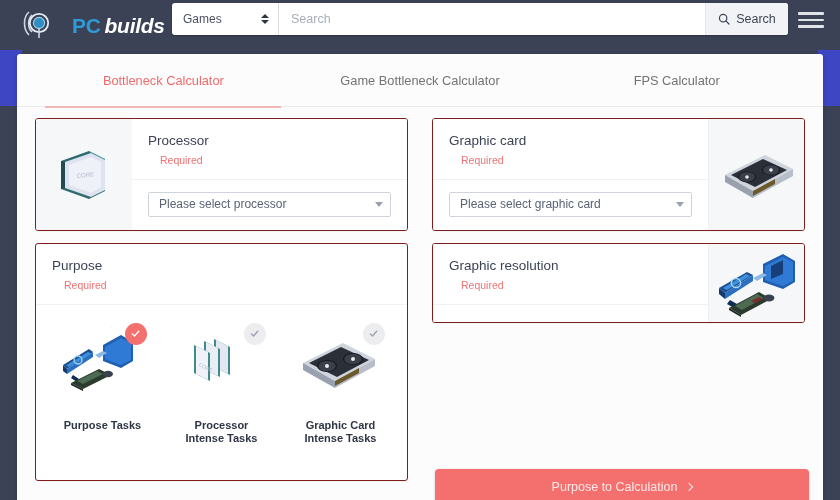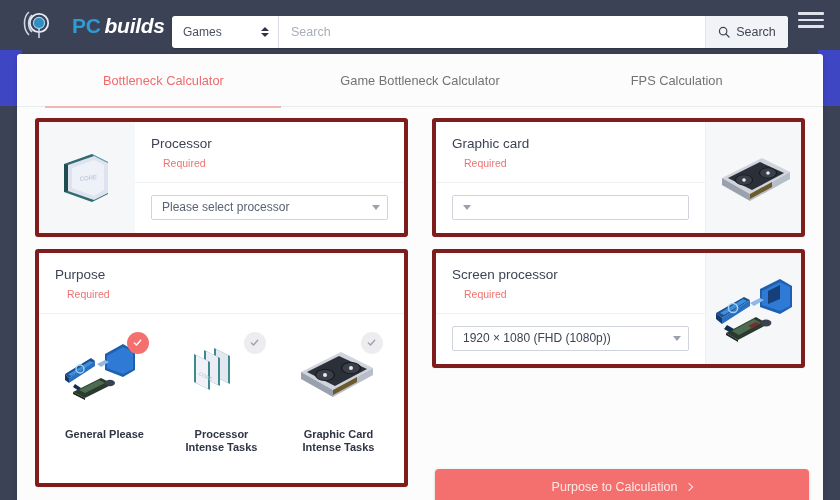--- a/index.html
+++ b/index.html
@@ -39,21 +39,20 @@
   .brand-pc { color: #2f9bd6; }
   .brand-builds { color: #ffffff; font-style: italic; font-weight: 600; margin-left: 4px; }
 
   .searchbar {
     position: absolute; left: 172px; top: 3px;
     width: 616px; height: 32px;
     background: #ffffff;
     border-radius: 3px;
     display: flex; align-items: stretch;
     box-shadow: 0 1px 2px rgba(0,0,0,.25);
-    margin-top: 13px;
   }
   .cat-select {
     width: 107px; flex: 0 0 107px;
     display: flex; align-items: center; justify-content: space-between;
     padding: 0 9px 0 11px;
     border-right: 1px solid #d8dce3;
     font-size: 12px; color: #4a5160;
     cursor: pointer;
   }
   .spin-arrows { display: flex; flex-direction: column; align-items: center; gap: 2px; }
@@ -141,21 +140,21 @@
   .grid {
     padding: 11px 18px 0 18px;
     display: grid;
     grid-template-columns: 1fr 1fr;
     column-gap: 24px;
     row-gap: 12px;
   }
 
   .card {
     background: #ffffff;
-    border: 4px solid #7f1d1d;
+    border: 1px solid #7f1d1d;
     border-radius: 3px;
     display: flex;
     overflow: hidden;
     box-shadow: 0 1px 1px rgba(20,25,40,.03);
   }
   .card-img {
     flex: 0 0 96px; width: 96px;
     background: #f6f7f9;
     display: flex; align-items: center; justify-content: center;
   }
@@ -301,21 +300,21 @@
   <div class="panel">
 
     <div class="tabs">
       <div class="tab active">
         <span>Bottleneck Calculator</span>
       </div>
       <div class="tab">
         <span>Game Bottleneck Calculator</span>
       </div>
       <div class="tab">
-        <span>FPS Calculation</span>
+        <span>FPS Calculator</span>
       </div>
     </div>
 
     <div class="grid">
 
       <div class="card">
         <div class="card-img">
           <svg width="74" height="74" viewBox="0 0 74 74">
             <g transform="translate(8,10)">
               <path d="M6 14 L34 4 L50 12 L50 44 L34 52 L6 42 Z" fill="#2f6b70"></path>
@@ -359,20 +358,21 @@
             </g>
           </svg>
         </div>
         <div class="card-body left">
           <div class="card-head">
             <div class="card-title">Graphic card</div>
             <div class="card-req">Required</div>
           </div>
           <div class="card-foot">
             <div class="sel">
+              <span class="ph">Please select graphic card</span>
               <span class="caret"></span>
             </div>
           </div>
         </div>
       </div>
 
       <div class="card card-purpose">
         <div class="purpose-head">
           <div class="card-title">Purpose</div>
           <div class="card-req">Required</div>
@@ -398,21 +398,21 @@
                   <path d="M18 50 L38 40 L44 43 L24 53 Z" fill="#4d6b52"></path>
                   <ellipse cx="49" cy="43" rx="5" ry="3.2" fill="#3a424f"></ellipse>
                 </g>
               </svg>
               <span class="badge on">
                 <svg viewBox="0 0 12 12">
                   <polyline points="2.5,6.4 4.9,8.8 9.5,3.6" fill="none" stroke="#ffffff" stroke-width="1.5" stroke-linecap="round" stroke-linejoin="round"></polyline>
                 </svg>
               </span>
             </div>
-            <div class="opt-label">General Please</div>
+            <div class="opt-label">Purpose Tasks</div>
           </div>
 
           <div class="opt">
             <div class="opt-art">
               <svg viewBox="0 0 92 68">
                 <g transform="translate(16,6)">
                   <path d="M22 6 L38 14 L38 42 L22 34 Z" fill="#3f8a8f"></path>
                   <path d="M24 7 L36 13 L36 41 L24 35 Z" fill="#e3e7f0"></path>
                   <path d="M12 8 L28 16 L28 44 L12 36 Z" fill="#3f8a8f"></path>
                   <path d="M14 9 L26 15 L26 43 L14 37 Z" fill="#eaedf4"></path>
@@ -483,28 +483,22 @@
               <path d="M12 56 L42 40 L54 47 L24 63 Z" fill="#2b3a2e"></path>
               <path d="M12 56 L24 63 L24 65 L12 58 Z" fill="#1c2620"></path>
               <path d="M18 54 L40 42 L47 46 L25 58 Z" fill="#4d6b52"></path>
               <path d="M34 49 L42 45 L46 47 L38 51 Z" fill="#7a2b2b"></path>
               <ellipse cx="52" cy="46" rx="5.4" ry="3.4" fill="#3a424f"></ellipse>
             </g>
           </svg>
         </div>
         <div class="card-body left">
           <div class="card-head">
-            <div class="card-title">Screen processor</div>
+            <div class="card-title">Graphic resolution</div>
             <div class="card-req">Required</div>
-          </div>
-          <div class="card-foot">
-            <div class="sel">
-              <span>1920 × 1080 (FHD (1080p))</span>
-              <span class="caret"></span>
-            </div>
           </div>
         </div>
       </div>
 
     </div>
   </div>
 
   <div class="proceed-wrap">
     <button class="proceed">
       <span>Purpose to Calculation</span>

